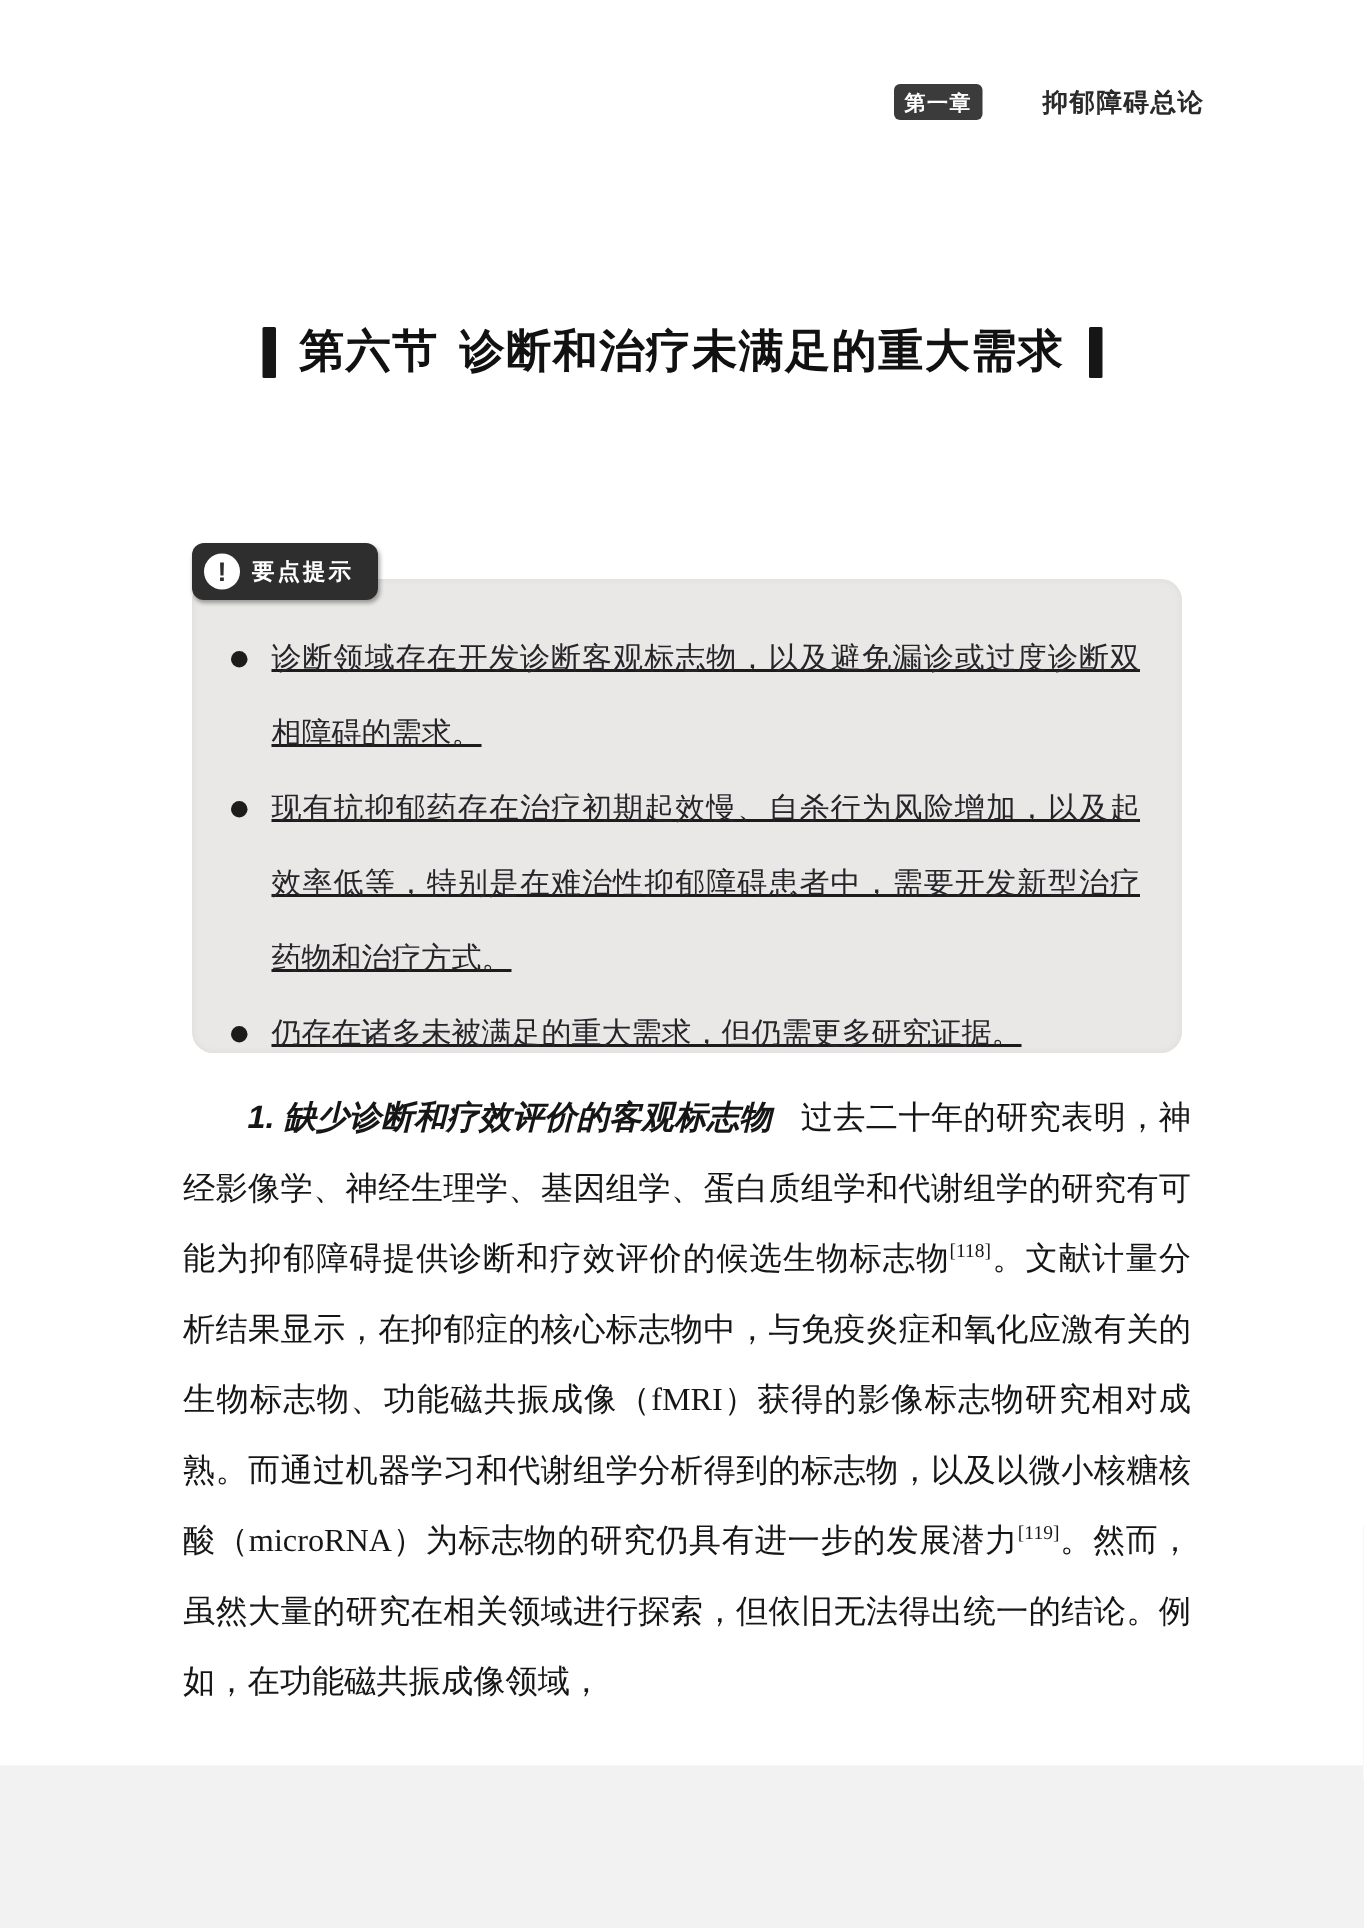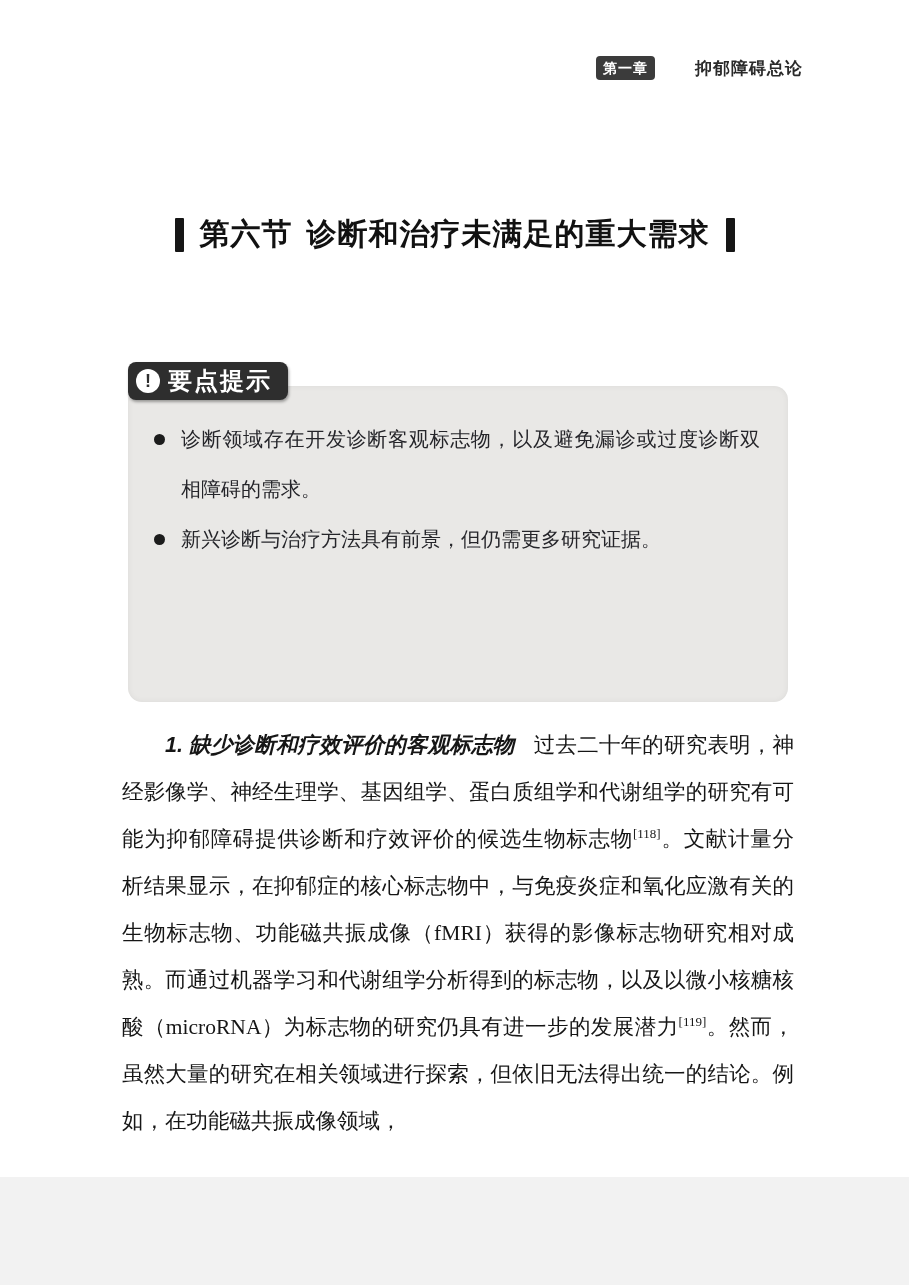--- a/index.html
+++ b/index.html
@@ -100,28 +100,29 @@
     background: #ffffff;
     color: #2e2e2e;
     display: inline-flex;
     align-items: center;
     justify-content: center;
     font-weight: bold;
     font-size: 18px;
     line-height: 1;
   }
   .keypoints-label {
-    font-size: 24px;
+    font-size: 15px;
     font-weight: bold;
     letter-spacing: 2px;
     text-align: center;
   }
   .keypoints-list {
     list-style: none;
     padding: 28px 28px 0 24px;
+    text-decoration: underline;
   }
   .keypoints-list li {
     display: flex;
     align-items: flex-start;
     font-size: 20px;
     line-height: 50px;
     color: #25252a;
     text-align: justify;
   }
   .keypoints-list .dot {
@@ -192,21 +193,25 @@
       <span class="excl-circle">!</span>
       <span class="keypoints-label">要点提示</span>
     </div>
     <ul class="keypoints-list">
         <li>
           <span class="dot"></span>
           <span class="kp-text">诊断领域存在开发诊断客观标志物，以及避免漏诊或过度诊断双相障碍的需求。</span>
         </li>
         <li>
           <span class="dot"></span>
-          <span class="kp-text">新兴诊断与治疗方法具有前景，但仍需更多研究证据。</span>
+          <span class="kp-text">现有抗抑郁药存在治疗初期起效慢、自杀行为风险增加，以及起效率低等，特别是在难治性抑郁障碍患者中，需要开发新型治疗药物和治疗方式。</span>
+        </li>
+        <li>
+          <span class="dot"></span>
+          <span class="kp-text">仍存在诸多未被满足的重大需求，但仍需更多研究证据。</span>
         </li>
       </ul>
   </div>
 
   <div class="body-text">
     <p><span class="para-heading">1. 缺少诊断和疗效评价的客观标志物</span><span>过去二十年的研究表明，神经影像学、神经生理学、基因组学、蛋白质组学和代谢组学的研究有可能为抑郁障碍提供诊断和疗效评价的候选生物标志物</span><sup class="ref">[118]</sup><span>。文献计量分析结果显示，在抑郁症的核心标志物中，与免疫炎症和氧化应激有关的生物标志物、功能磁共振成像（fMRI）获得的影像标志物研究相对成熟。而通过机器学习和代谢组学分析得到的标志物，以及以微小核糖核酸（microRNA）为标志物的研究仍具有进一步的发展潜力</span><sup class="ref">[119]</sup><span>。然而，虽然大量的研究在相关领域进行探索，但依旧无法得出统一的结论。例如，在功能磁共振成像领域，</span></p>
   </div>
 
   <div class="page-number">027</div>
 

